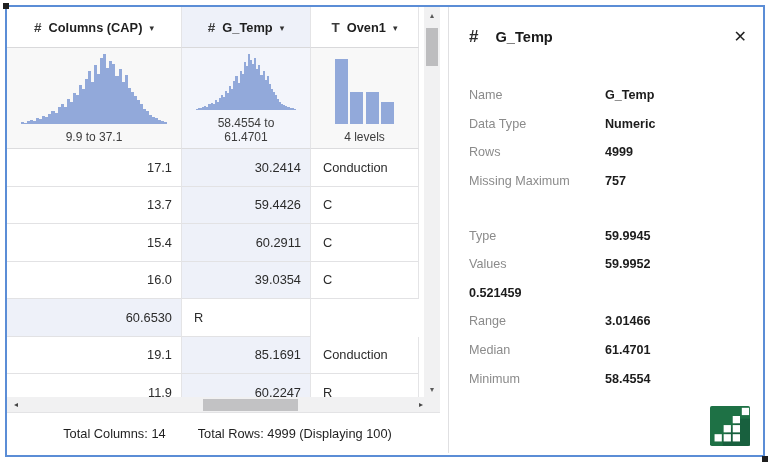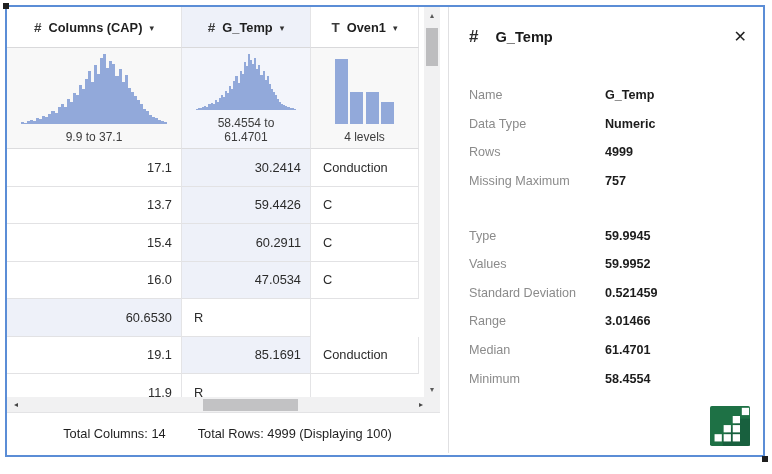--- a/index.html
+++ b/index.html
@@ -245,34 +245,35 @@
             <div class="cell num sel">59.4426</div>
             <div class="cell txt">C</div>
           </div>
           <div class="grid-row3">
             <div class="cell num">15.4</div>
             <div class="cell num sel">60.2911</div>
             <div class="cell txt">C</div>
           </div>
           <div class="grid-row3">
             <div class="cell num">16.0</div>
-            <div class="cell num sel">47.0534</div>
+            <div class="cell num sel">39.0354</div>
             <div class="cell txt">C</div>
           </div>
           <div class="grid-row3">
             <div class="cell num sel">60.6530</div>
             <div class="cell txt">R</div>
           </div>
           <div class="grid-row3">
             <div class="cell num">19.1</div>
             <div class="cell num sel">85.1691</div>
             <div class="cell txt">Conduction</div>
           </div>
           <div class="grid-row3">
             <div class="cell num">11.9</div>
+            <div class="cell num sel">60.2247</div>
             <div class="cell txt">R</div>
           </div>
         </div>
 
       <div class="vscroll">
         <span class="arr up">▴</span>
         <div class="thumb"></div>
         <span class="arr down">▾</span>
       </div>
 
@@ -316,21 +317,20 @@
           </div>
           <div class="field gap">
             <span class="field-label">Type</span>
             <span class="field-value">59.9945</span>
           </div>
           <div class="field">
             <span class="field-label">Values</span>
             <span class="field-value">59.9952</span>
           </div>
           <div class="field">
-            <span class="field-label">Standard Deviation</span>
             <span class="field-value">0.521459</span>
           </div>
           <div class="field">
             <span class="field-label">Range</span>
             <span class="field-value">3.01466</span>
           </div>
           <div class="field">
             <span class="field-label">Median</span>
             <span class="field-value">61.4701</span>
           </div>

